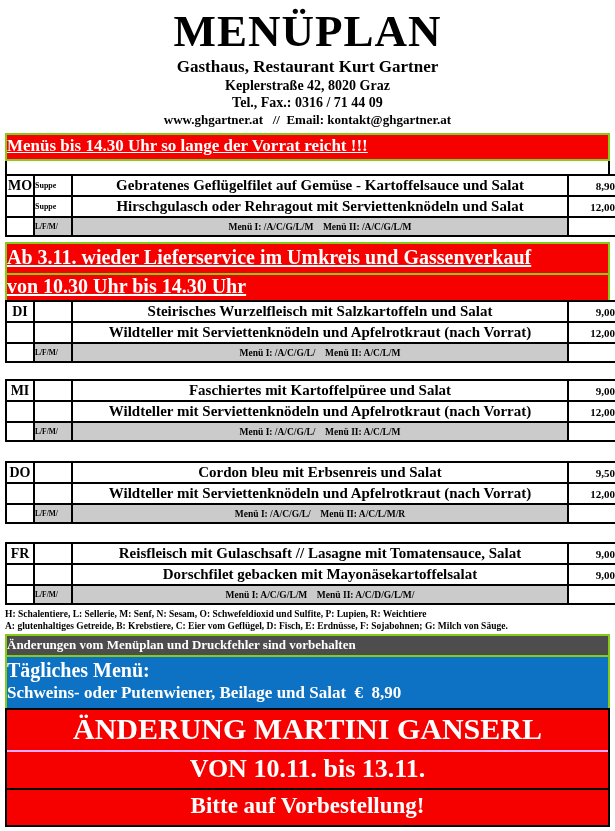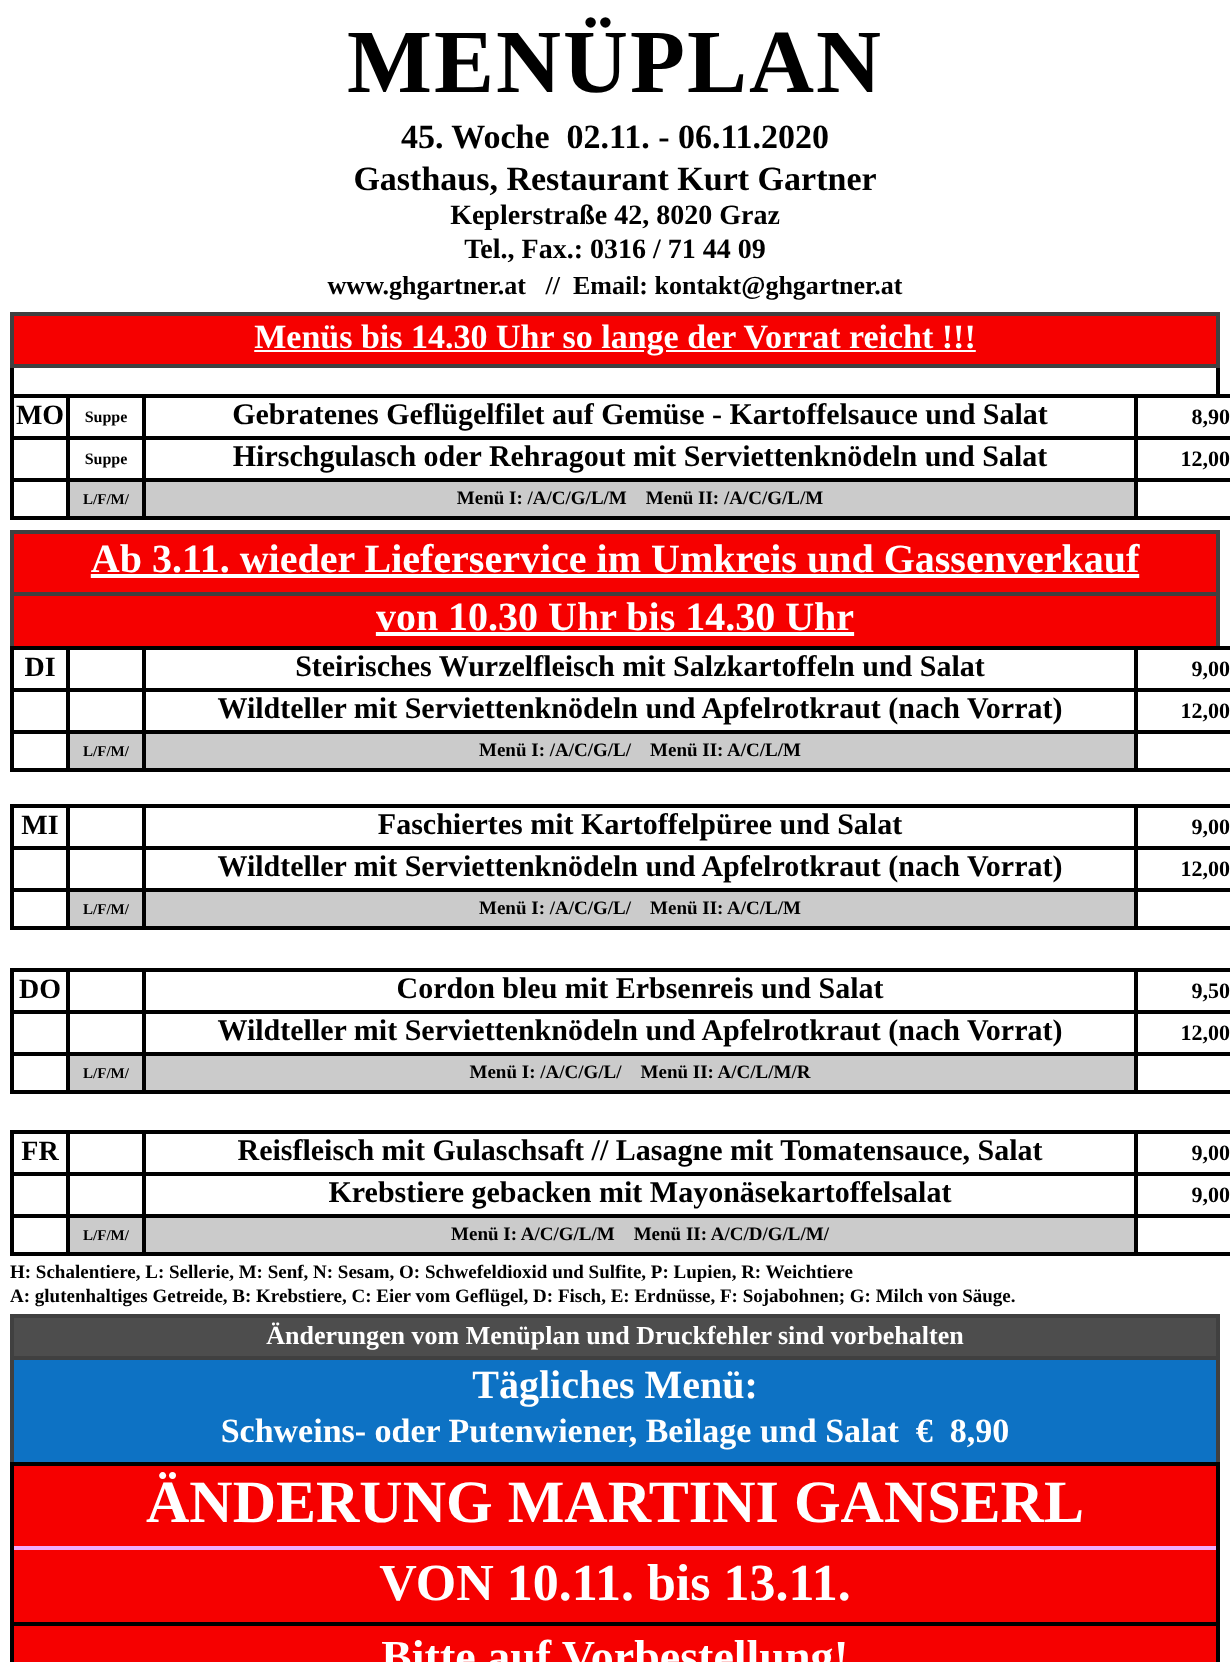--- a/index.html
+++ b/index.html
@@ -14,30 +14,30 @@
   
   .header{text-align:center;}
   .title{font-size:45px;line-height:1.12;letter-spacing:1px;}
   .week{font-size:17px;margin-top:3px;}
   .restaurant{font-size:17px;margin-top:1px;}
   .address{font-size:14px;margin-top:1px;}
   .phone{font-size:14px;margin-top:1px;}
   .web{font-size:13px;margin-top:1px;margin-bottom:5px;}
 
   
-  .banner{border:2px solid #404040;text-align:center;color:#fff;background:var(--red,#f60000);}
+  .banner{border:2px solid #84cc16;text-align:left;color:#fff;background:var(--red,#f60000);}
   .banner .u{text-decoration:underline;}
   .hours-banner{font-size:17px;padding:1px 0 3px;}
   .empty-row{border-left:2px solid #000;border-right:2px solid #000;height:13px;}
 
   
   table.day-table{border-collapse:collapse;width:615px;table-layout:fixed;}
   table.day-table td{border:2px solid #000;padding:0;overflow:hidden;}
   .c-day{width:26px;text-align:center;font-size:14px;}
-  .c-label{width:36px;text-align:center;font-size:8px;}
+  .c-label{width:36px;font-size:8px;}
   .c-dish{text-align:center;font-size:15px;height:19px;}
   .c-price{width:46px;text-align:right;font-size:11px;padding-right:3px !important;}
   tr.allergen-row td{height:17px;}
   td.gray{background:var(--gray_band,#cbcbcb);}
   tr.allergen-row .c-dish{font-size:9.5px;}
   tr.allergen-row .c-label{font-size:7.5px;} .mt16{margin-top:16px;} .mt19{margin-top:19px;padding-left:20px;} .mt18{margin-top:18px;}
   .attach{margin-top:-2px;}
 
   
   .delivery-l1{font-size:20px;padding:2px 0 4px;margin-top:5px;}
@@ -56,21 +56,20 @@
   .red-box .r2{font-size:26px;padding:2px 0 4px;border-top:2px solid #f0abfc;}
   .red-box .r3{font-size:23px;padding:3px 0 6px;border-top:2px solid #000;}
 </style>
 </head>
 <body>
 
 <div class="page">
 
   <div class="header">
     <div class="title">MENÜPLAN</div>
-    <div class="week pre">45. Woche  02.11. - 06.11.2020</div>
     <div class="restaurant">Gasthaus, Restaurant Kurt Gartner</div>
     <div class="address">Keplerstraße 42, 8020 Graz</div>
     <div class="phone">Tel., Fax.: 0316 / 71 44 09</div>
     <div class="web pre">www.ghgartner.at   //  Email: kontakt@ghgartner.at</div>
   </div>
 
   <div class="banner hours-banner">
     <span class="u">Menüs bis 14.30 Uhr so lange der Vorrat reicht !!!</span>
   </div>
   <div class="empty-row"></div>
@@ -178,21 +177,21 @@
     <tbody>
         <tr>
       <td class="c-day">FR</td>
       <td class="c-label"></td>
       <td class="c-dish">Reisfleisch mit Gulaschsaft // Lasagne mit Tomatensauce, Salat</td>
       <td class="c-price">9,00</td>
     </tr>
     <tr>
       <td class="c-day"></td>
       <td class="c-label"></td>
-      <td class="c-dish">Krebstiere gebacken mit Mayonäsekartoffelsalat</td>
+      <td class="c-dish">Dorschfilet gebacken mit Mayonäsekartoffelsalat</td>
       <td class="c-price">9,00</td>
     </tr>
     <tr class="allergen-row">
       <td class="c-day"></td>
       <td class="c-label gray">L/F/M/</td>
       <td class="c-dish gray pre">Menü I: A/C/G/L/M    Menü II: A/C/D/G/L/M/</td>
       <td class="c-price"></td>
     </tr>
   </tbody>
     </table>

